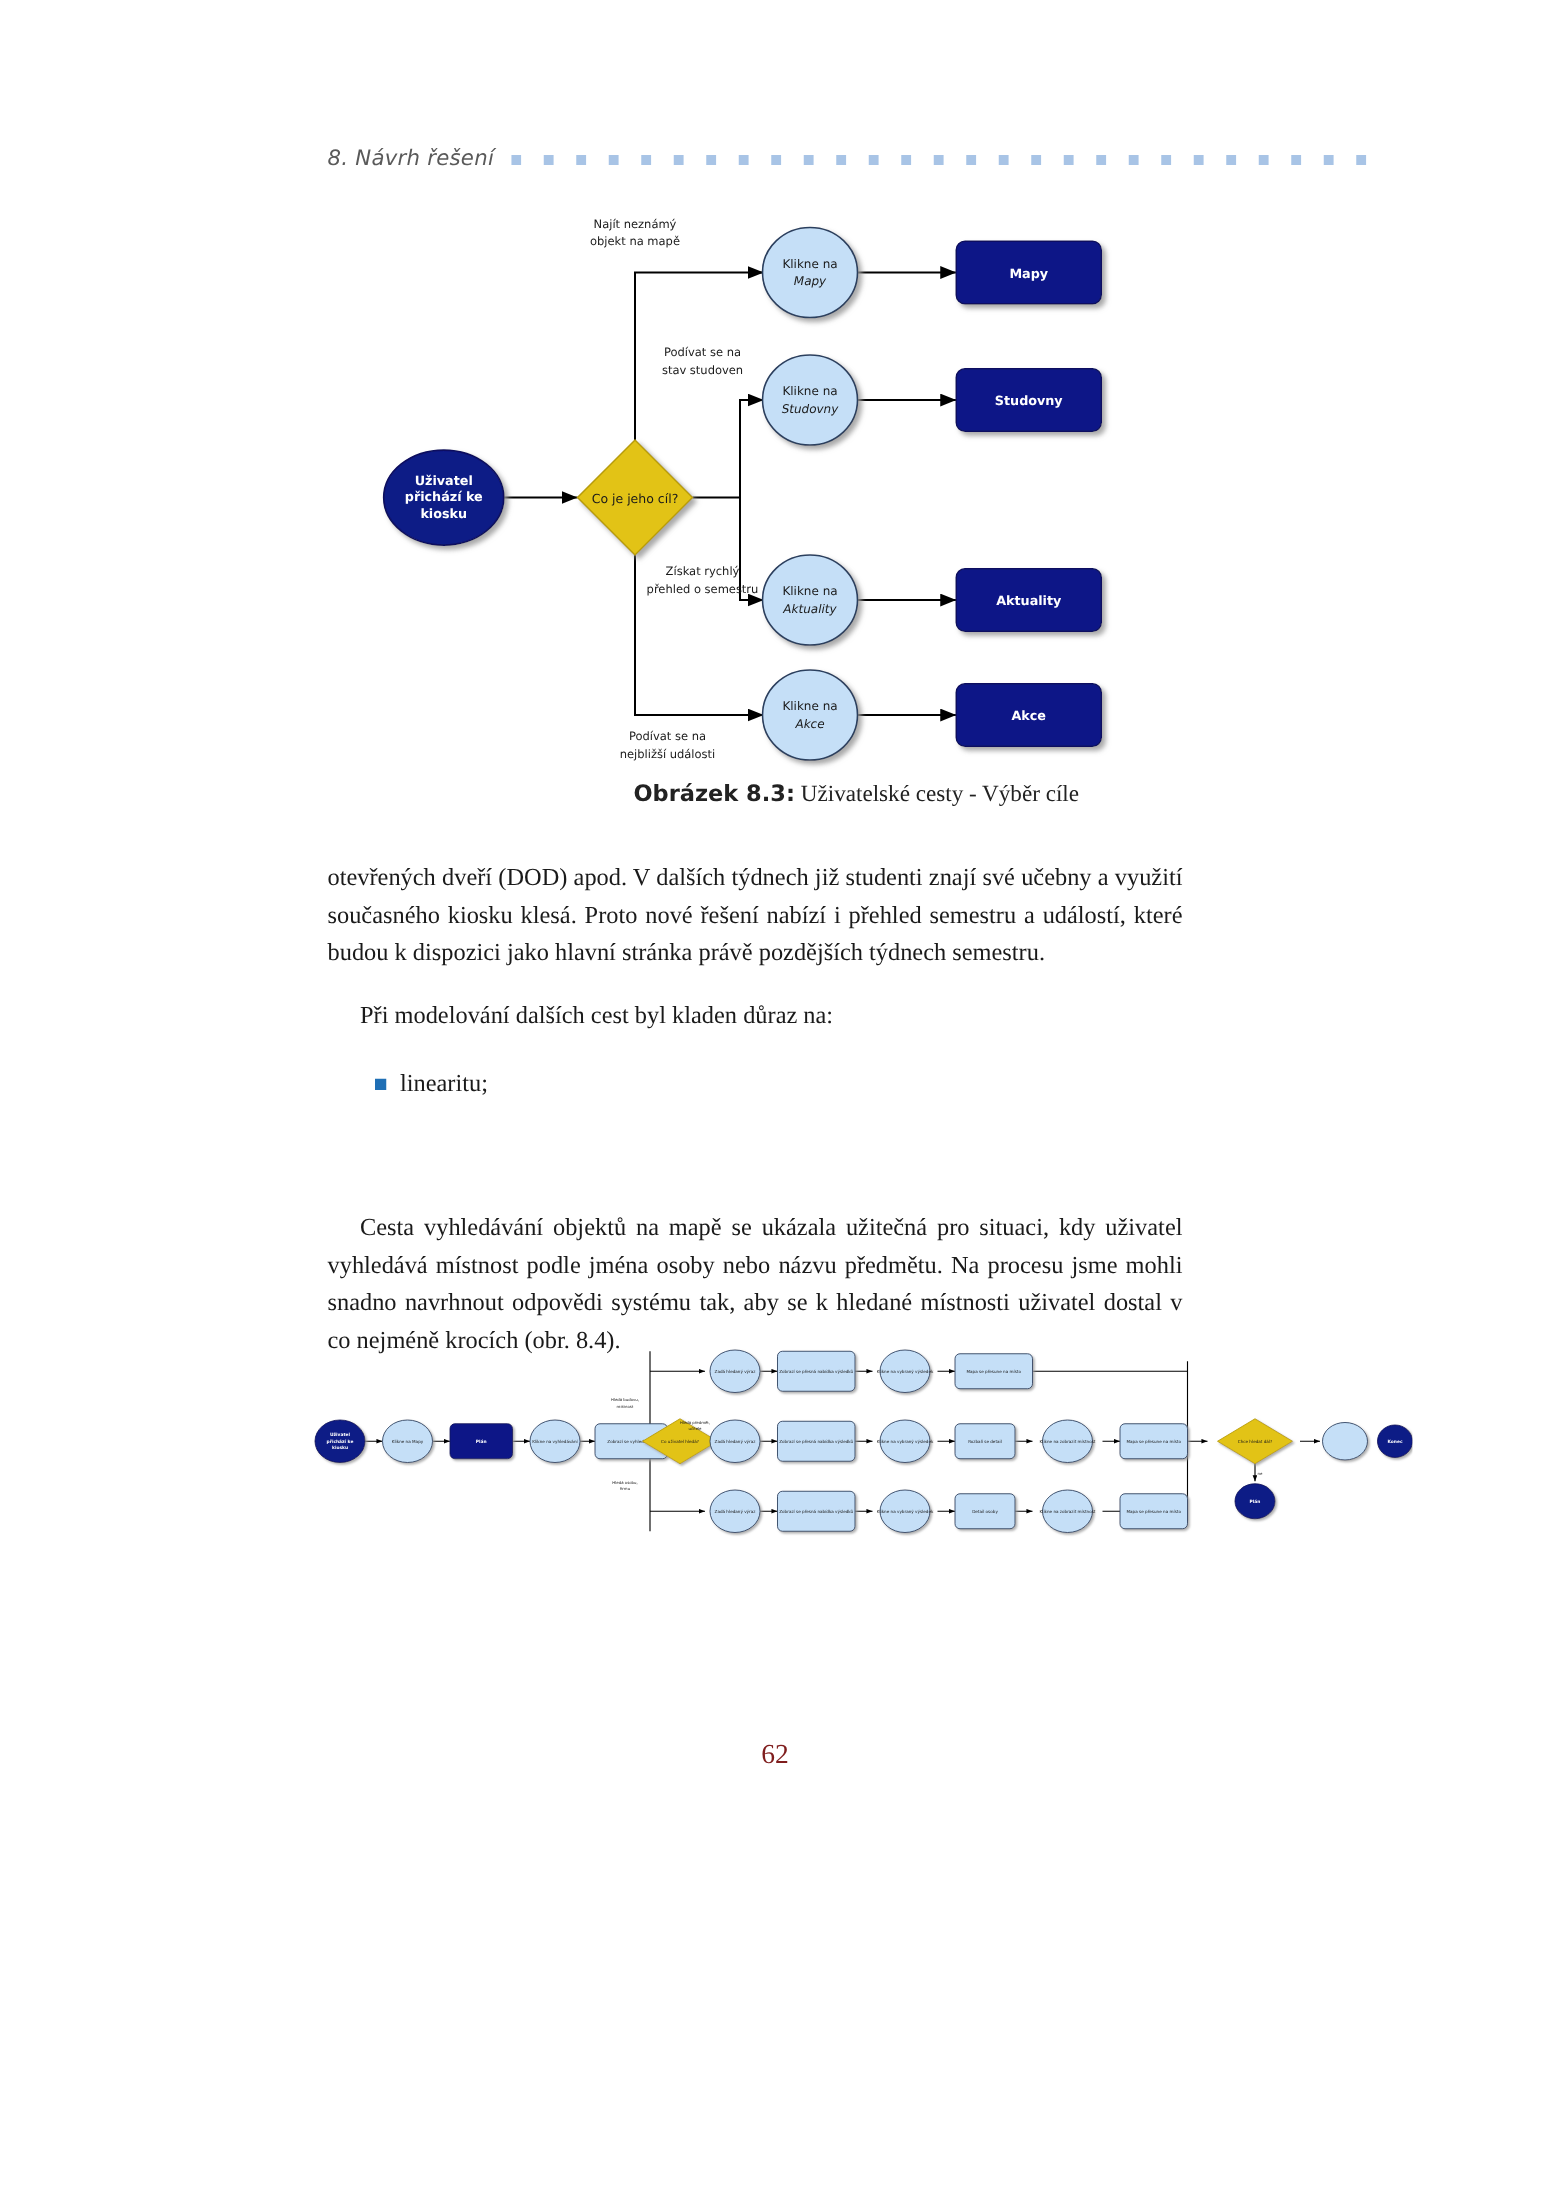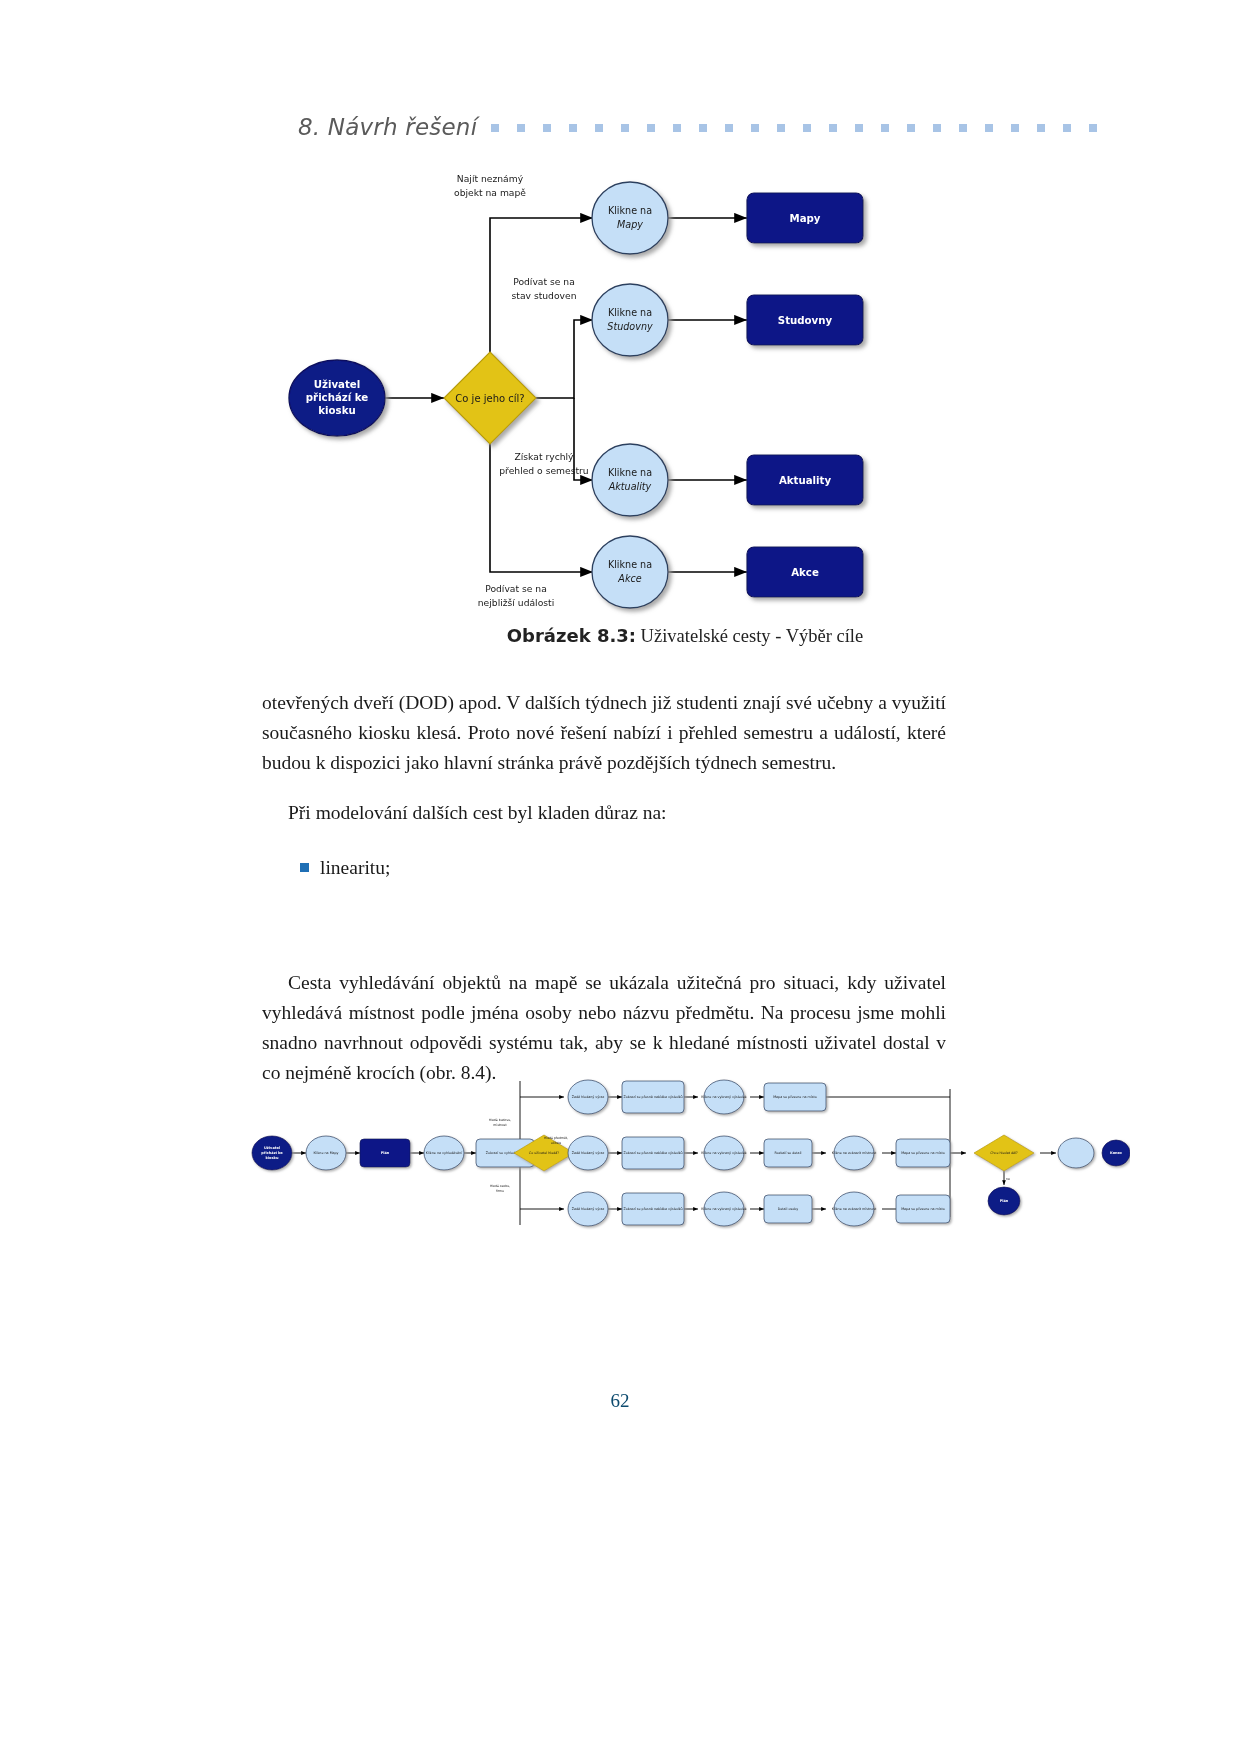--- a/index.html
+++ b/index.html
@@ -13,32 +13,32 @@
   }
   .page { position:absolute; inset:0; }
 
   
   .runhead {
     position:absolute; left:262px; top:112px; width:846px; height:30px;
     display:flex; align-items:center; gap:14px;
   }
   .runhead-title {
     font-family:"DejaVu Sans", sans-serif;
-    font-style:italic; font-size:23px; color:#5a5a5a;
-    white-space:nowrap; letter-spacing:0.2px;margin-left:36px;
+    font-style:italic; font-size:17px; color:#5a5a5a;
+    white-space:nowrap; letter-spacing:0.2px;
   }
   .runhead-dots {
     flex:1; height:10px; position:relative; top:1px;
     background-image:linear-gradient(to right,#a8c4e6 0 8px, transparent 8px 26px);
     background-size:26px 8px; background-repeat:repeat-x;
     background-position:left center;
   }
 
   
-  .fig83 { position:absolute; left:244px; top:160px; width:846px; height:460px; }
+  .fig83 { position:absolute; left:262px; top:160px; width:846px; height:460px; }
   .fig83 svg { display:block; }
 
   
   .caption {
     position:absolute; width:846px; left:262px; text-align:center;
     font-family:"Liberation Serif", serif; font-size:18.5px; color:#222;
   }
   .caption b { font-family:"DejaVu Sans", sans-serif; font-weight:bold; font-size:18px; }
   #cap83 { top:625px; }
   #cap84 { top:1238px; }
@@ -71,21 +71,21 @@
     width:9px; height:9px; background:#1f6fb5; display:block;
   }
 
   
   .fig84 { position:absolute; left:250px; top:1075px; width:880px; height:155px; }
   .fig84 svg { display:block; }
 
   
   .pageno {
     position:absolute; left:0; width:1240px; top:1390px;
-    text-align:center; font-size:19px; color:#0c4a6e;
+    text-align:center; font-size:22px; color:#7f1d1d;
     font-family:"Liberation Serif", serif;
   }
 
   
   .n-lbl { font-family:"DejaVu Sans", sans-serif; font-size:9.6px; fill:#1a1a1a; }
   .n-lblw { font-family:"DejaVu Sans", sans-serif; font-size:10.2px; font-weight:bold; fill:#ffffff; }
   .n-edge { font-family:"DejaVu Sans", sans-serif; font-size:9.2px; fill:#1a1a1a; }
   .n-dia { font-family:"DejaVu Sans", sans-serif; font-size:10px; fill:#1a1a1a; }
 </style>
 </head>

